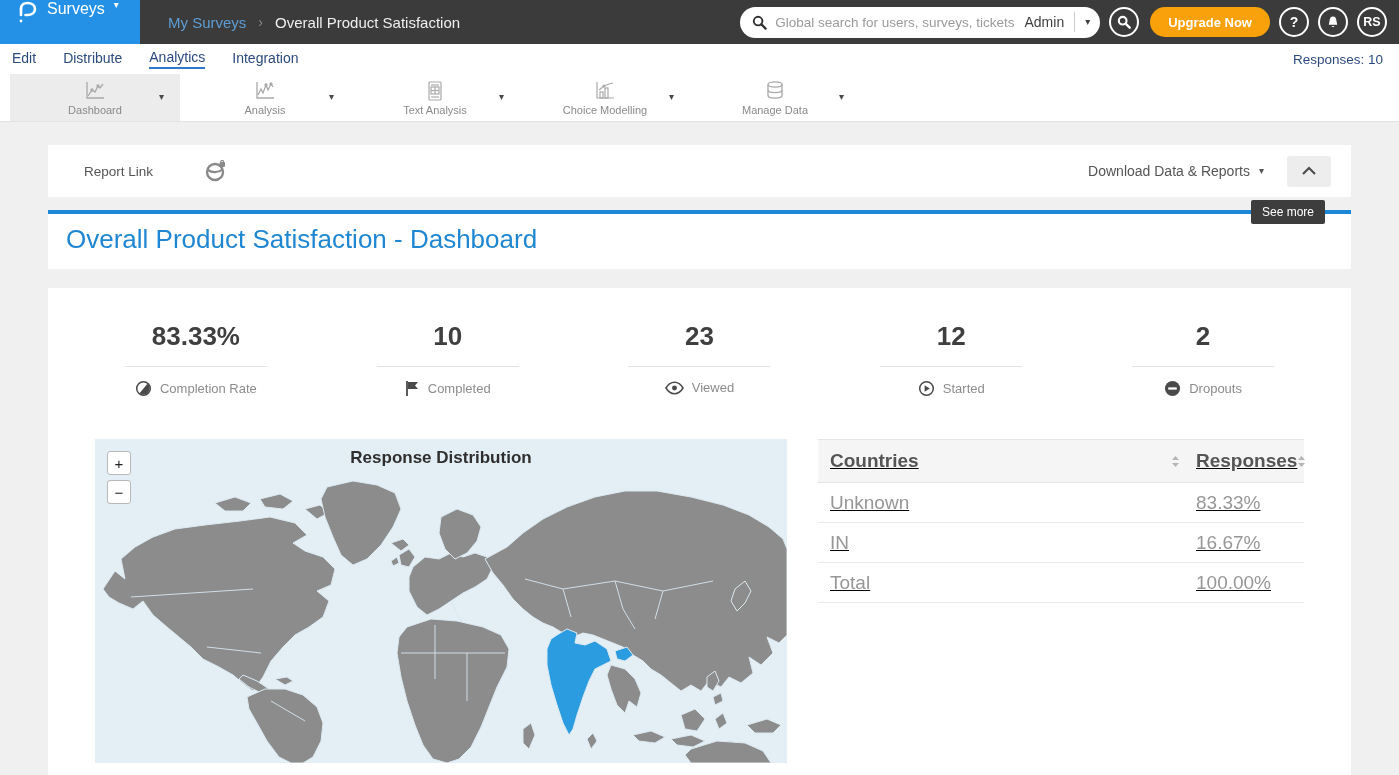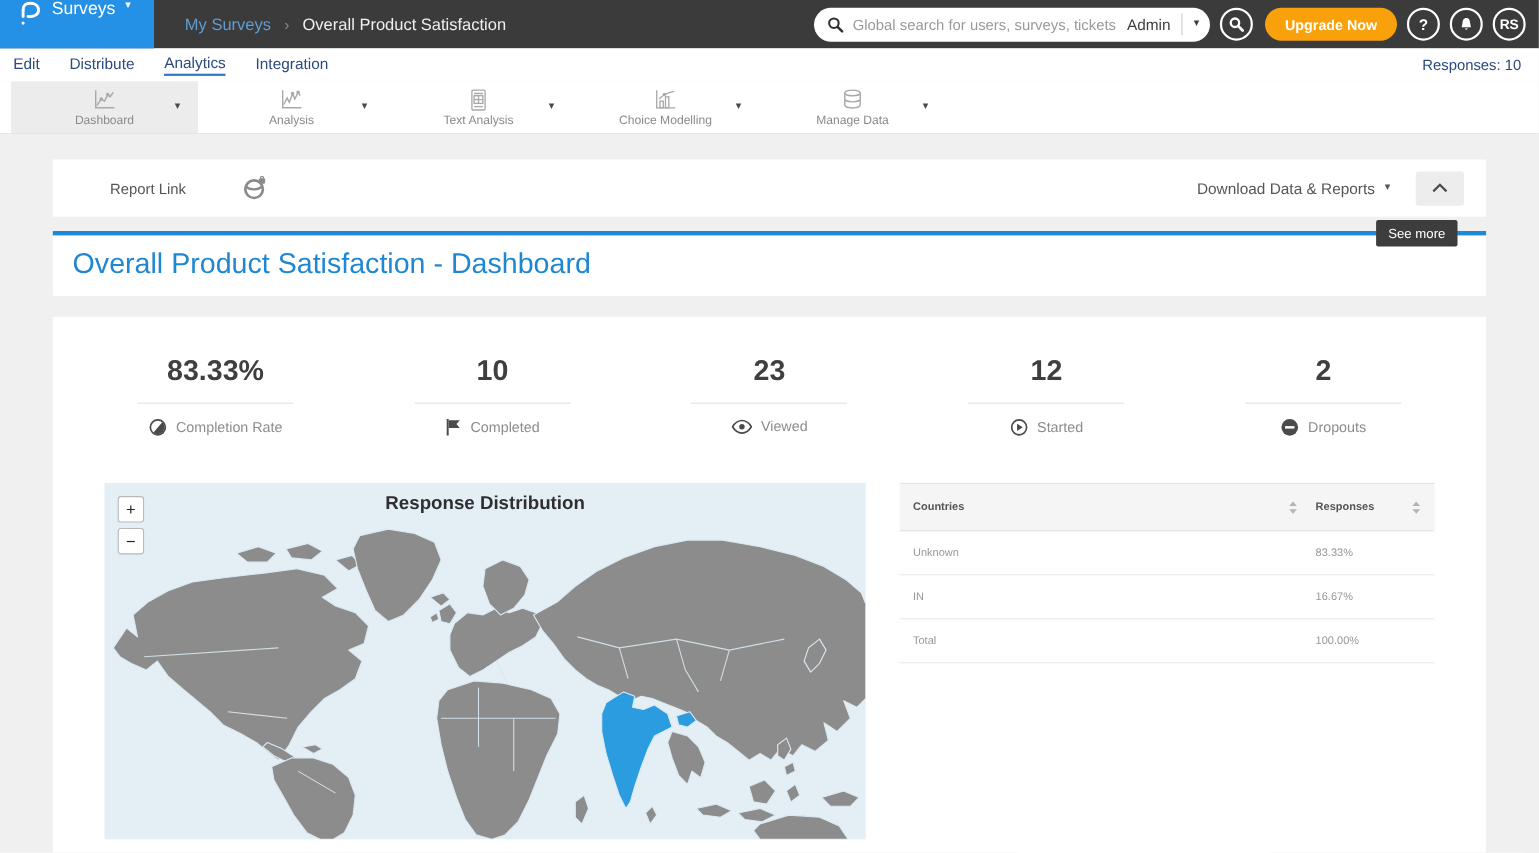--- a/index.html
+++ b/index.html
@@ -46,21 +46,21 @@
   .tool-group { width:170px; display:flex; align-items:center; justify-content:center;
     position:relative; cursor:pointer; }
   .tool-group.active { background:#ececec; }
   .tool-main { display:flex; flex-direction:column; align-items:center; gap:2px; }
   .tool-label { font-size:11px; color:#8a8a8a; }
   .tool-caret { position:absolute; right:16px; top:18px; color:#4a4a4a; font-size:10px; }
 
   
   .content { position:relative; }
   .report-card { margin:23px 48px 0; background:#fff; height:52px; display:flex;
-    align-items:center; padding:0 20px 0 52px; position:relative;gap:15px; }
+    align-items:center; padding:0 20px 0 36px; position:relative;gap:15px; }
   .rl-label { font-size:13.5px; color:#555; margin-right:18px; }
   .url-wrap { background:#ededed; border-radius:3px; height:31px; display:flex; align-items:center;
     padding:0 10px; width:276px; }
   .url-wrap input { border:none; outline:none; background:transparent; color:#9a9a9a;
     font-size:14px; width:100%; font-family:"Liberation Sans",sans-serif; }
   .globe-wrap { margin-left:19px; cursor:pointer; }
   .report-right { margin-left:auto; display:flex; align-items:center; }
   .dl-label { font-size:14px; color:#555; cursor:pointer; }
   .dl-caret { color:#555; margin-left:9px; cursor:pointer; }
   .chevron-btn { width:44px; height:31px; background:#ededed; border:none; border-radius:3px;
@@ -87,21 +87,21 @@
   .map-title { position:absolute; top:9px; left:0; width:100%; text-align:center;
     font-size:17px; font-weight:bold; color:#2f2f2f; z-index:2; }
   .zoom-ctrl { position:absolute; left:12px; top:12px; z-index:3; display:flex;
     flex-direction:column; gap:5px; }
   .zoom-btn { width:24px; height:24px; background:#fff; border:1px solid #b9b9b9; border-radius:3px;
     font-size:15px; color:#222; cursor:pointer; line-height:1;
     font-family:"Liberation Sans",sans-serif; }
   .map-svg { position:absolute; inset:0; }
 
   
-  .ctable { flex:1; font-size:10px; }
+  .ctable { flex:1; font-size:19px;text-decoration:underline; }
   .thead { display:flex; align-items:center; height:44px; background:#f5f5f5;
     border-top:1px solid #e4e4e4; border-bottom:1px solid #e4e4e4; padding:0 12px;
     font-weight:bold; color:#555; }
   .trow { display:flex; align-items:center; height:40px; border-bottom:1px solid #e9e9e9;
     padding:0 12px; color:#979797; }
   .col-c { flex:1; display:flex; justify-content:space-between; align-items:center; padding-right:16px; }
   .col-r { width:96px; display:flex; justify-content:space-between; align-items:center; }
   .sort-ic { cursor:pointer; }
 </style>
 </head>

